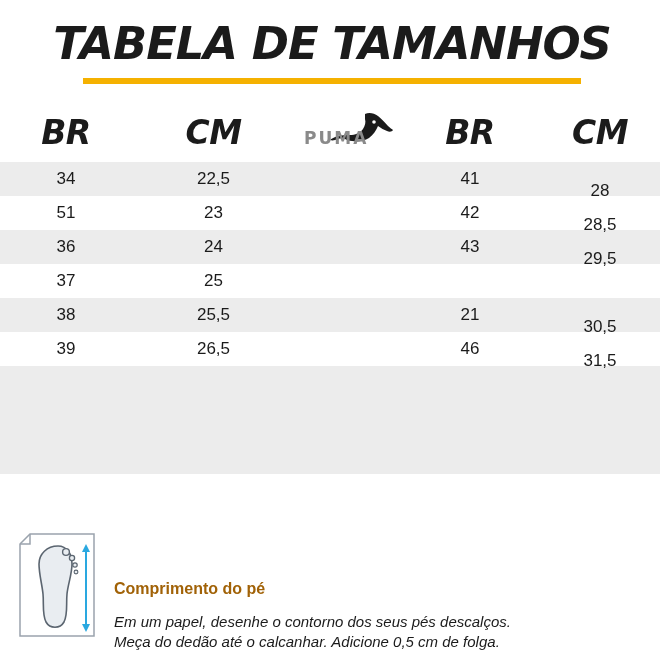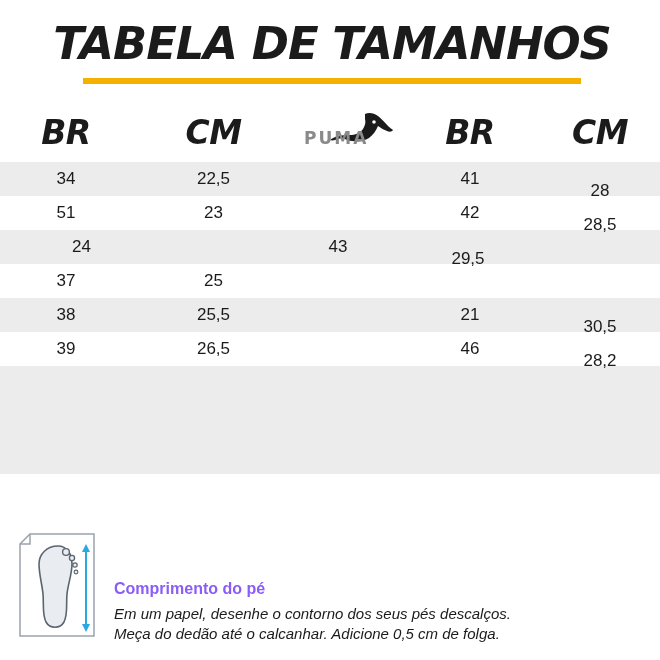--- a/index.html
+++ b/index.html
@@ -101,22 +101,22 @@
     position: relative;
     flex: 0 0 auto;
   }
   .foot-text {
     margin-left: 14px;
     padding-top: 48px;
   }
   .foot-title {
     font-size: 16px;
     font-weight: 700;
-    color: #8b5cf6;
-    margin-bottom: 6px;
+    color: #a16207;
+    margin-bottom: 14px;
   }
   .foot-line {
     font-size: 15px;
     color: #1b1b1b;
     line-height: 1.35;
     font-style: italic;
   }
 </style>
 </head>
 <body>
@@ -155,20 +155,21 @@
 
     <div class="row">
       <div class="cell cell-br1">51</div>
       <div class="cell cell-cm1">23</div>
       <div class="cell cell-gap"></div>
       <div class="cell cell-br2">42</div>
       <div class="cell cell-cm2">28,5</div>
     </div>
 
     <div class="row alt">
+      <div class="cell cell-br1">36</div>
       <div class="cell cell-cm1">24</div>
       <div class="cell cell-gap"></div>
       <div class="cell cell-br2">43</div>
       <div class="cell cell-cm2">29,5</div>
     </div>
 
     <div class="row">
       <div class="cell cell-br1">37</div>
       <div class="cell cell-cm1">25</div>
       <div class="cell cell-gap"></div>
@@ -180,21 +181,21 @@
       <div class="cell cell-gap"></div>
       <div class="cell cell-br2">21</div>
       <div class="cell cell-cm2">30,5</div>
     </div>
 
     <div class="row">
       <div class="cell cell-br1">39</div>
       <div class="cell cell-cm1">26,5</div>
       <div class="cell cell-gap"></div>
       <div class="cell cell-br2">46</div>
-      <div class="cell cell-cm2">28,2</div>
+      <div class="cell cell-cm2">31,5</div>
     </div>
 
 
     <div class="filler"></div>
   </div>
 
   <div class="footer">
     <div class="foot-illus">
       <svg width="86" height="112" viewBox="0 0 86 112" aria-hidden="true">
         <path d="M6 12 L16 2 L80 2 L80 104 L6 104 Z" fill="#ffffff" stroke="#9aa3ad" stroke-width="1.5"></path>

